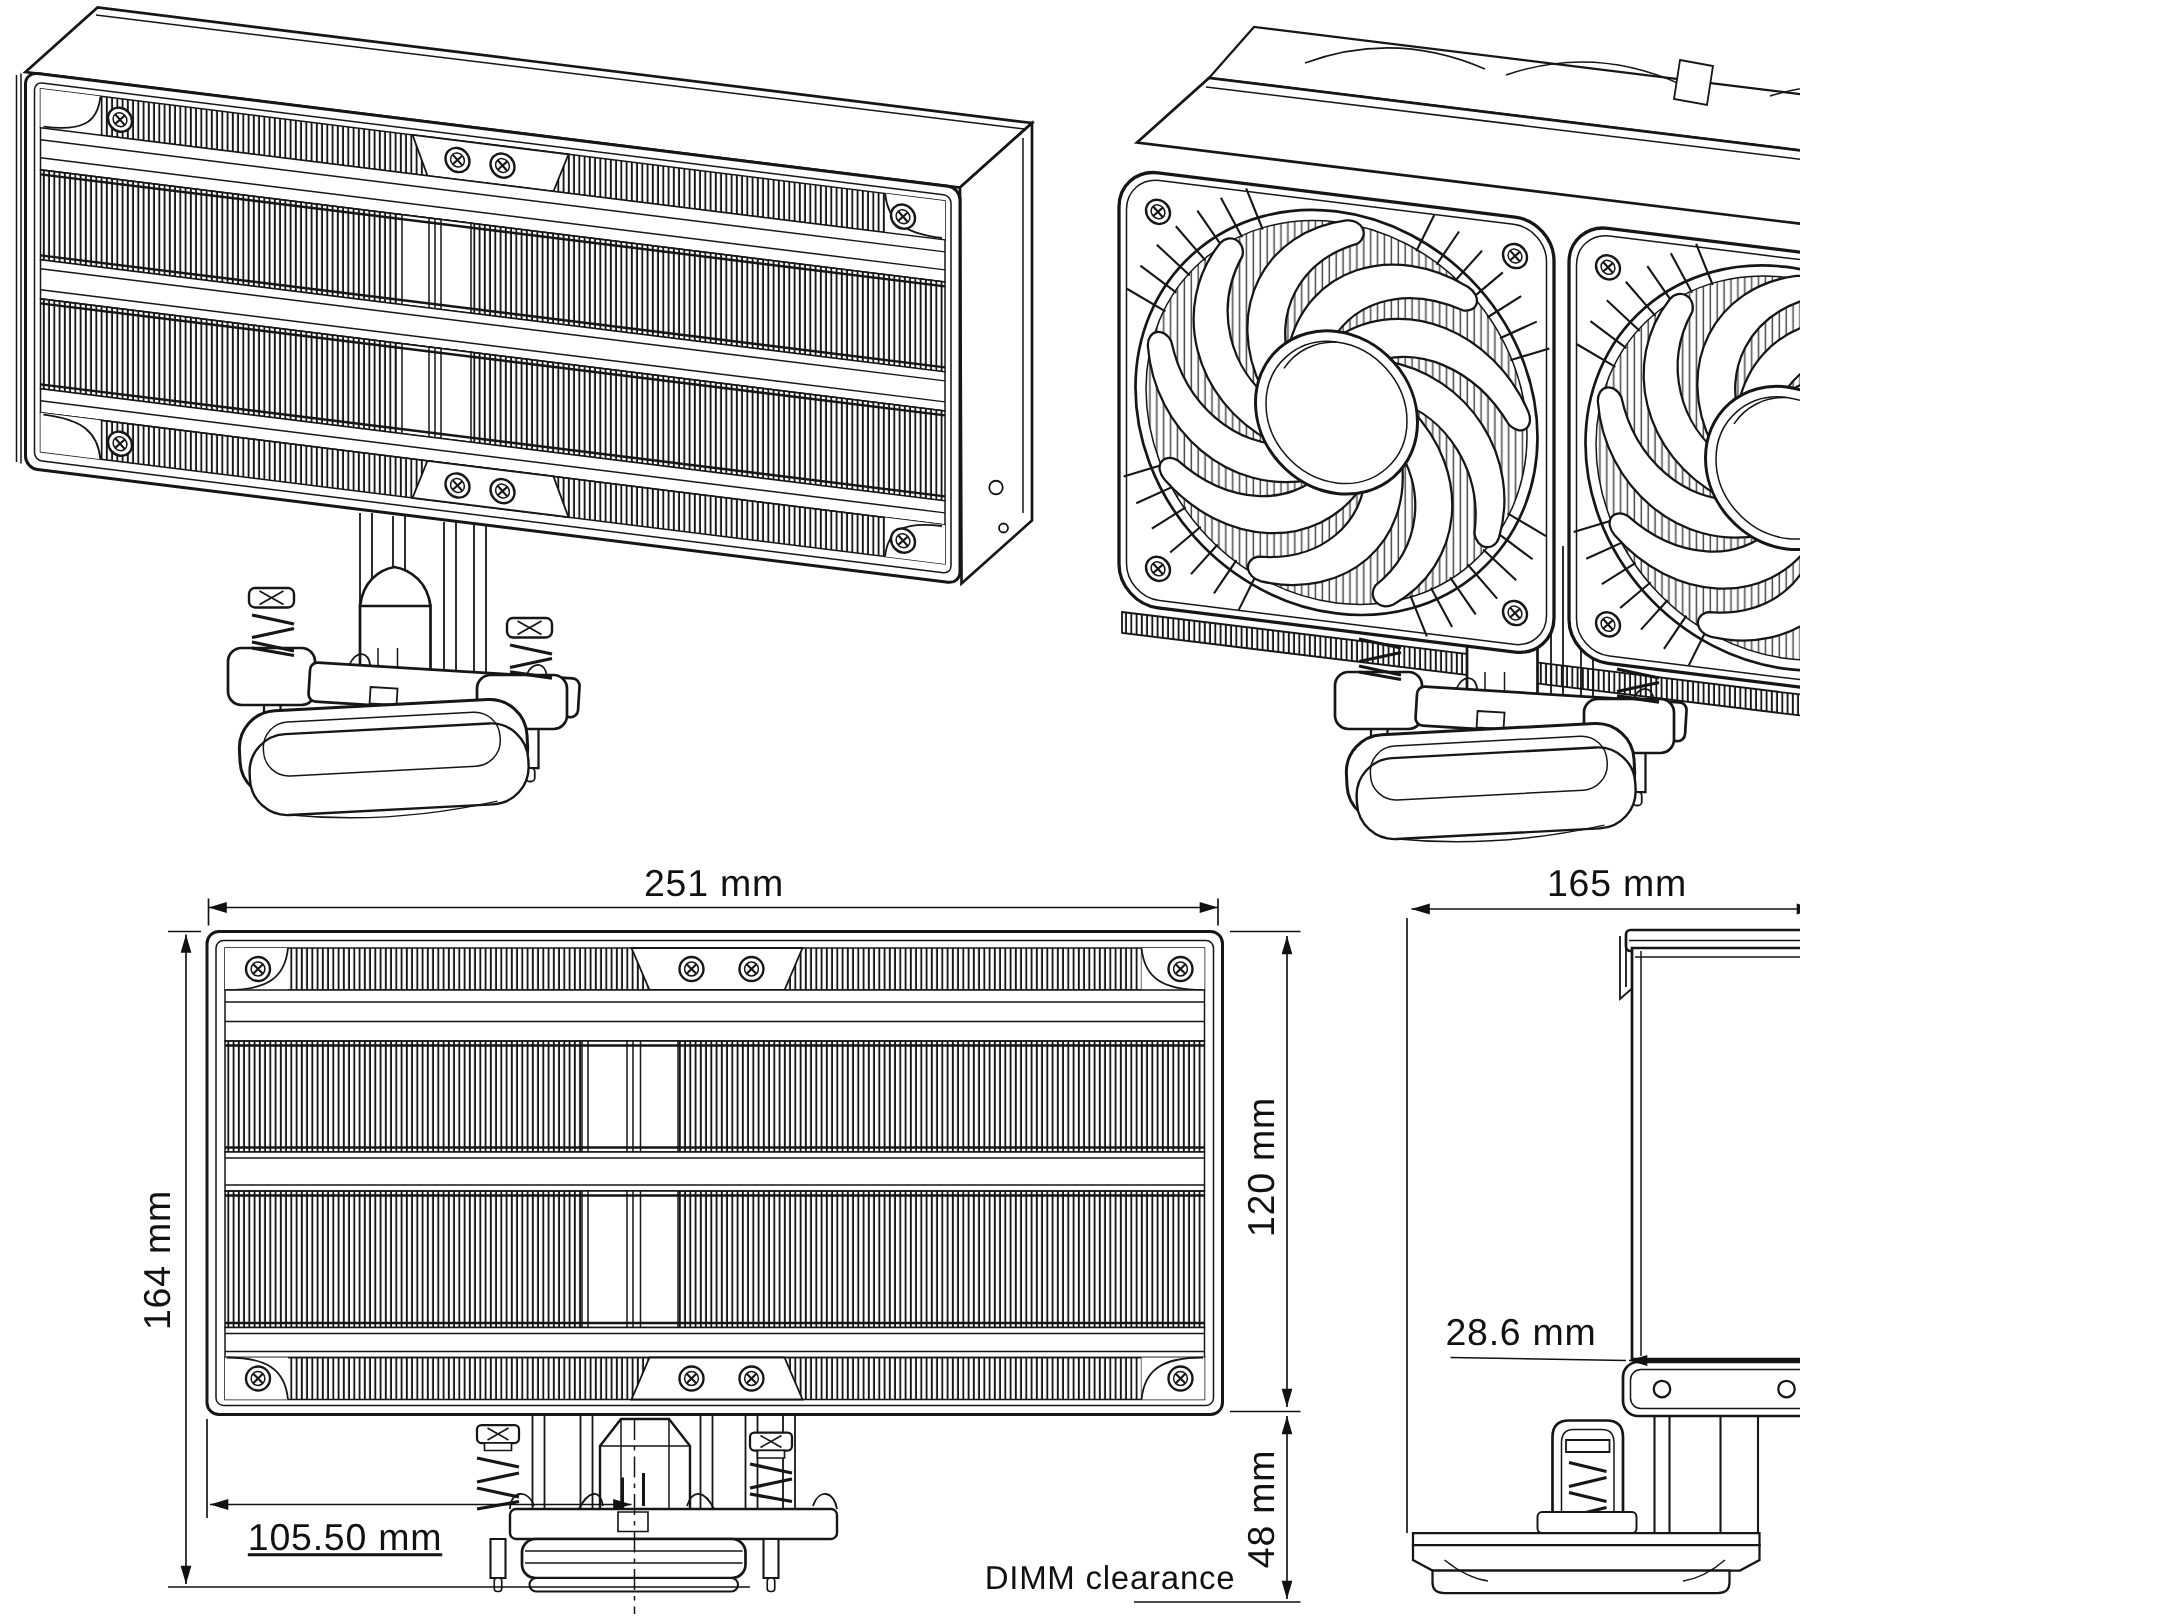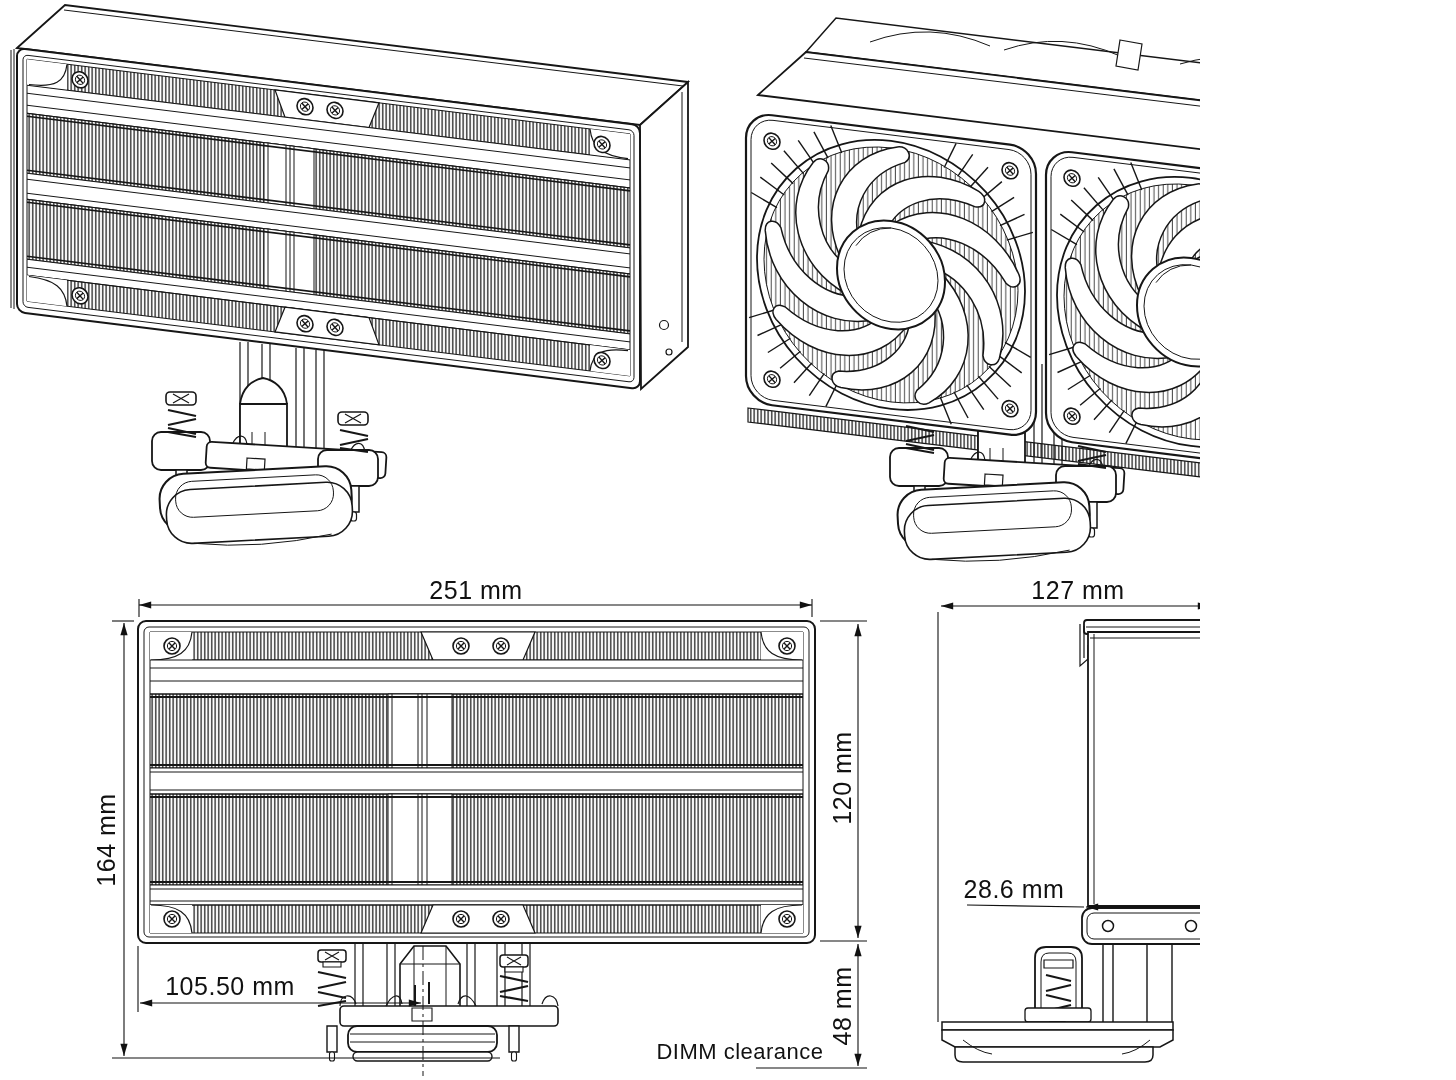--- a/index.html
+++ b/index.html
@@ -382,21 +382,21 @@
     <line x1="938" y1="612" x2="938" y2="1022"></line>
     <line x1="1212" y1="612" x2="1212" y2="630"></line>
     <line x1="941" y1="606" x2="1210" y2="606" marker-start="url(#arw)" marker-end="url(#arw)"></line>
 
     <line x1="967" y1="905" x2="1084" y2="907"></line>
     <line x1="1086" y1="907" x2="1213" y2="907" marker-start="url(#arw)" marker-end="url(#arw)"></line>
   </g>
 </svg>
 
 <div class="dim" style="left:476px;top:590px;">251 mm</div>
-<div class="dim" style="left:1078px;top:590px;">127 mm</div>
+<div class="dim" style="left:1078px;top:590px;">165 mm</div>
 <div class="dim rot" style="left:106px;top:840px;">164 mm</div>
 <div class="dim rot" style="left:842px;top:778px;">120 mm</div>
 <div class="dim" style="left:1014px;top:889px;">28.6 mm</div>
-<div class="dim" style="left:230px;top:986px;">105.50 mm</div>
+<div class="dim" style="left:230px;top:1026px;text-decoration:underline;">105.50 mm</div>
 <div class="dim rot" style="left:842px;top:1006px;">48 mm</div>
 <div class="dim small" style="left:740px;top:1052px;">DIMM clearance</div>
 
 </div>
 
 </body></html>

